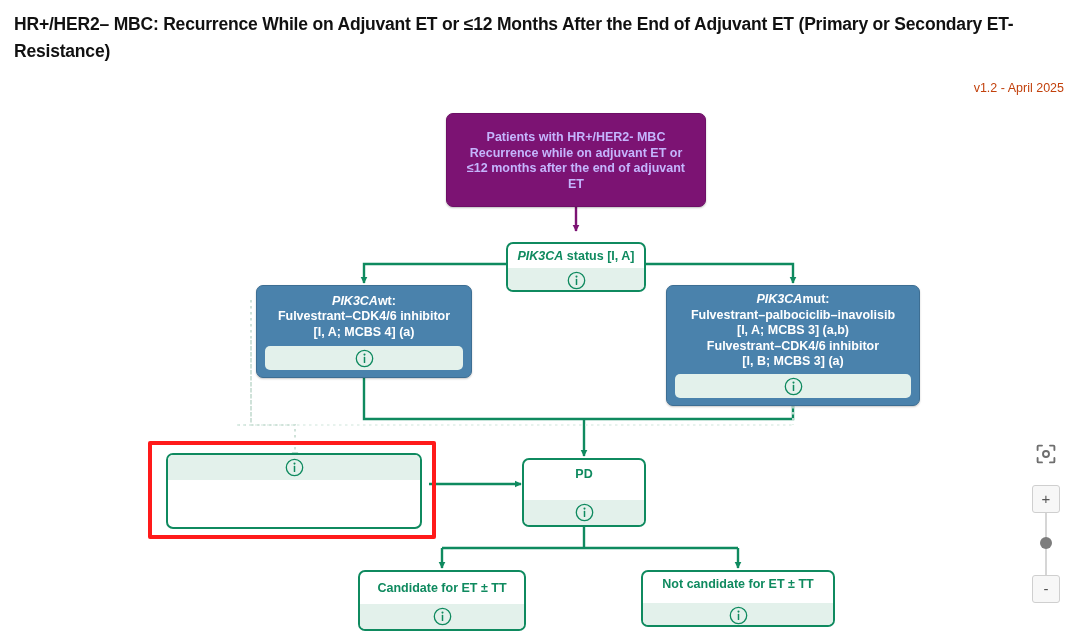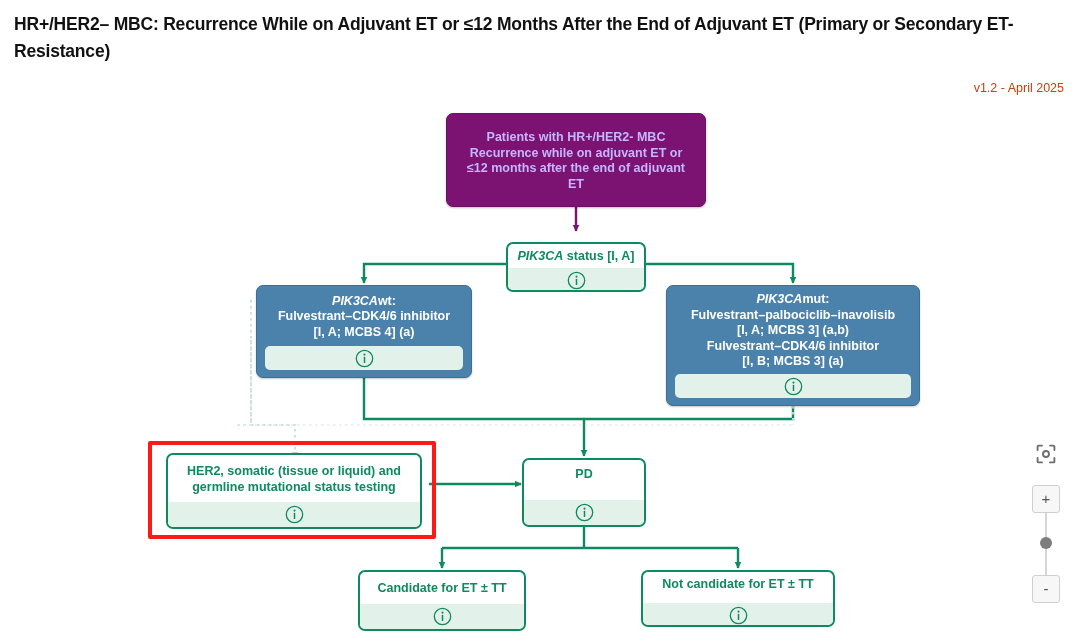--- a/index.html
+++ b/index.html
@@ -304,26 +304,20 @@
     <div class="info-band">
       <svg class="info-icon" width="19" height="19" viewBox="0 0 19 19">
         <circle cx="9.5" cy="9.5" r="8.2" fill="none" stroke="#0f8a5f" stroke-width="1.3"></circle>
         <circle cx="9.5" cy="5.6" r="1.05" fill="#0f8a5f"></circle>
         <rect x="8.75" y="7.8" width="1.5" height="6.2" rx="0.6" fill="#0f8a5f"></rect>
       </svg>
     </div>
   </div>
 
   <div class="node green" style="left:166px; top:453px; width:256px; height:76px;">
-    <div class="node-body">
-      <div class="node-text">
-        <div>HER2, somatic (tissue or liquid) and</div>
-        <div>germline mutational status testing</div>
-      </div>
-    </div>
     <div class="info-band">
       <svg class="info-icon" width="19" height="19" viewBox="0 0 19 19">
         <circle cx="9.5" cy="9.5" r="8.2" fill="none" stroke="#0f8a5f" stroke-width="1.3"></circle>
         <circle cx="9.5" cy="5.6" r="1.05" fill="#0f8a5f"></circle>
         <rect x="8.75" y="7.8" width="1.5" height="6.2" rx="0.6" fill="#0f8a5f"></rect>
       </svg>
     </div>
   </div>
 
   <div class="node green" style="left:522px; top:458px; width:124px; height:69px;gap:12px;">

